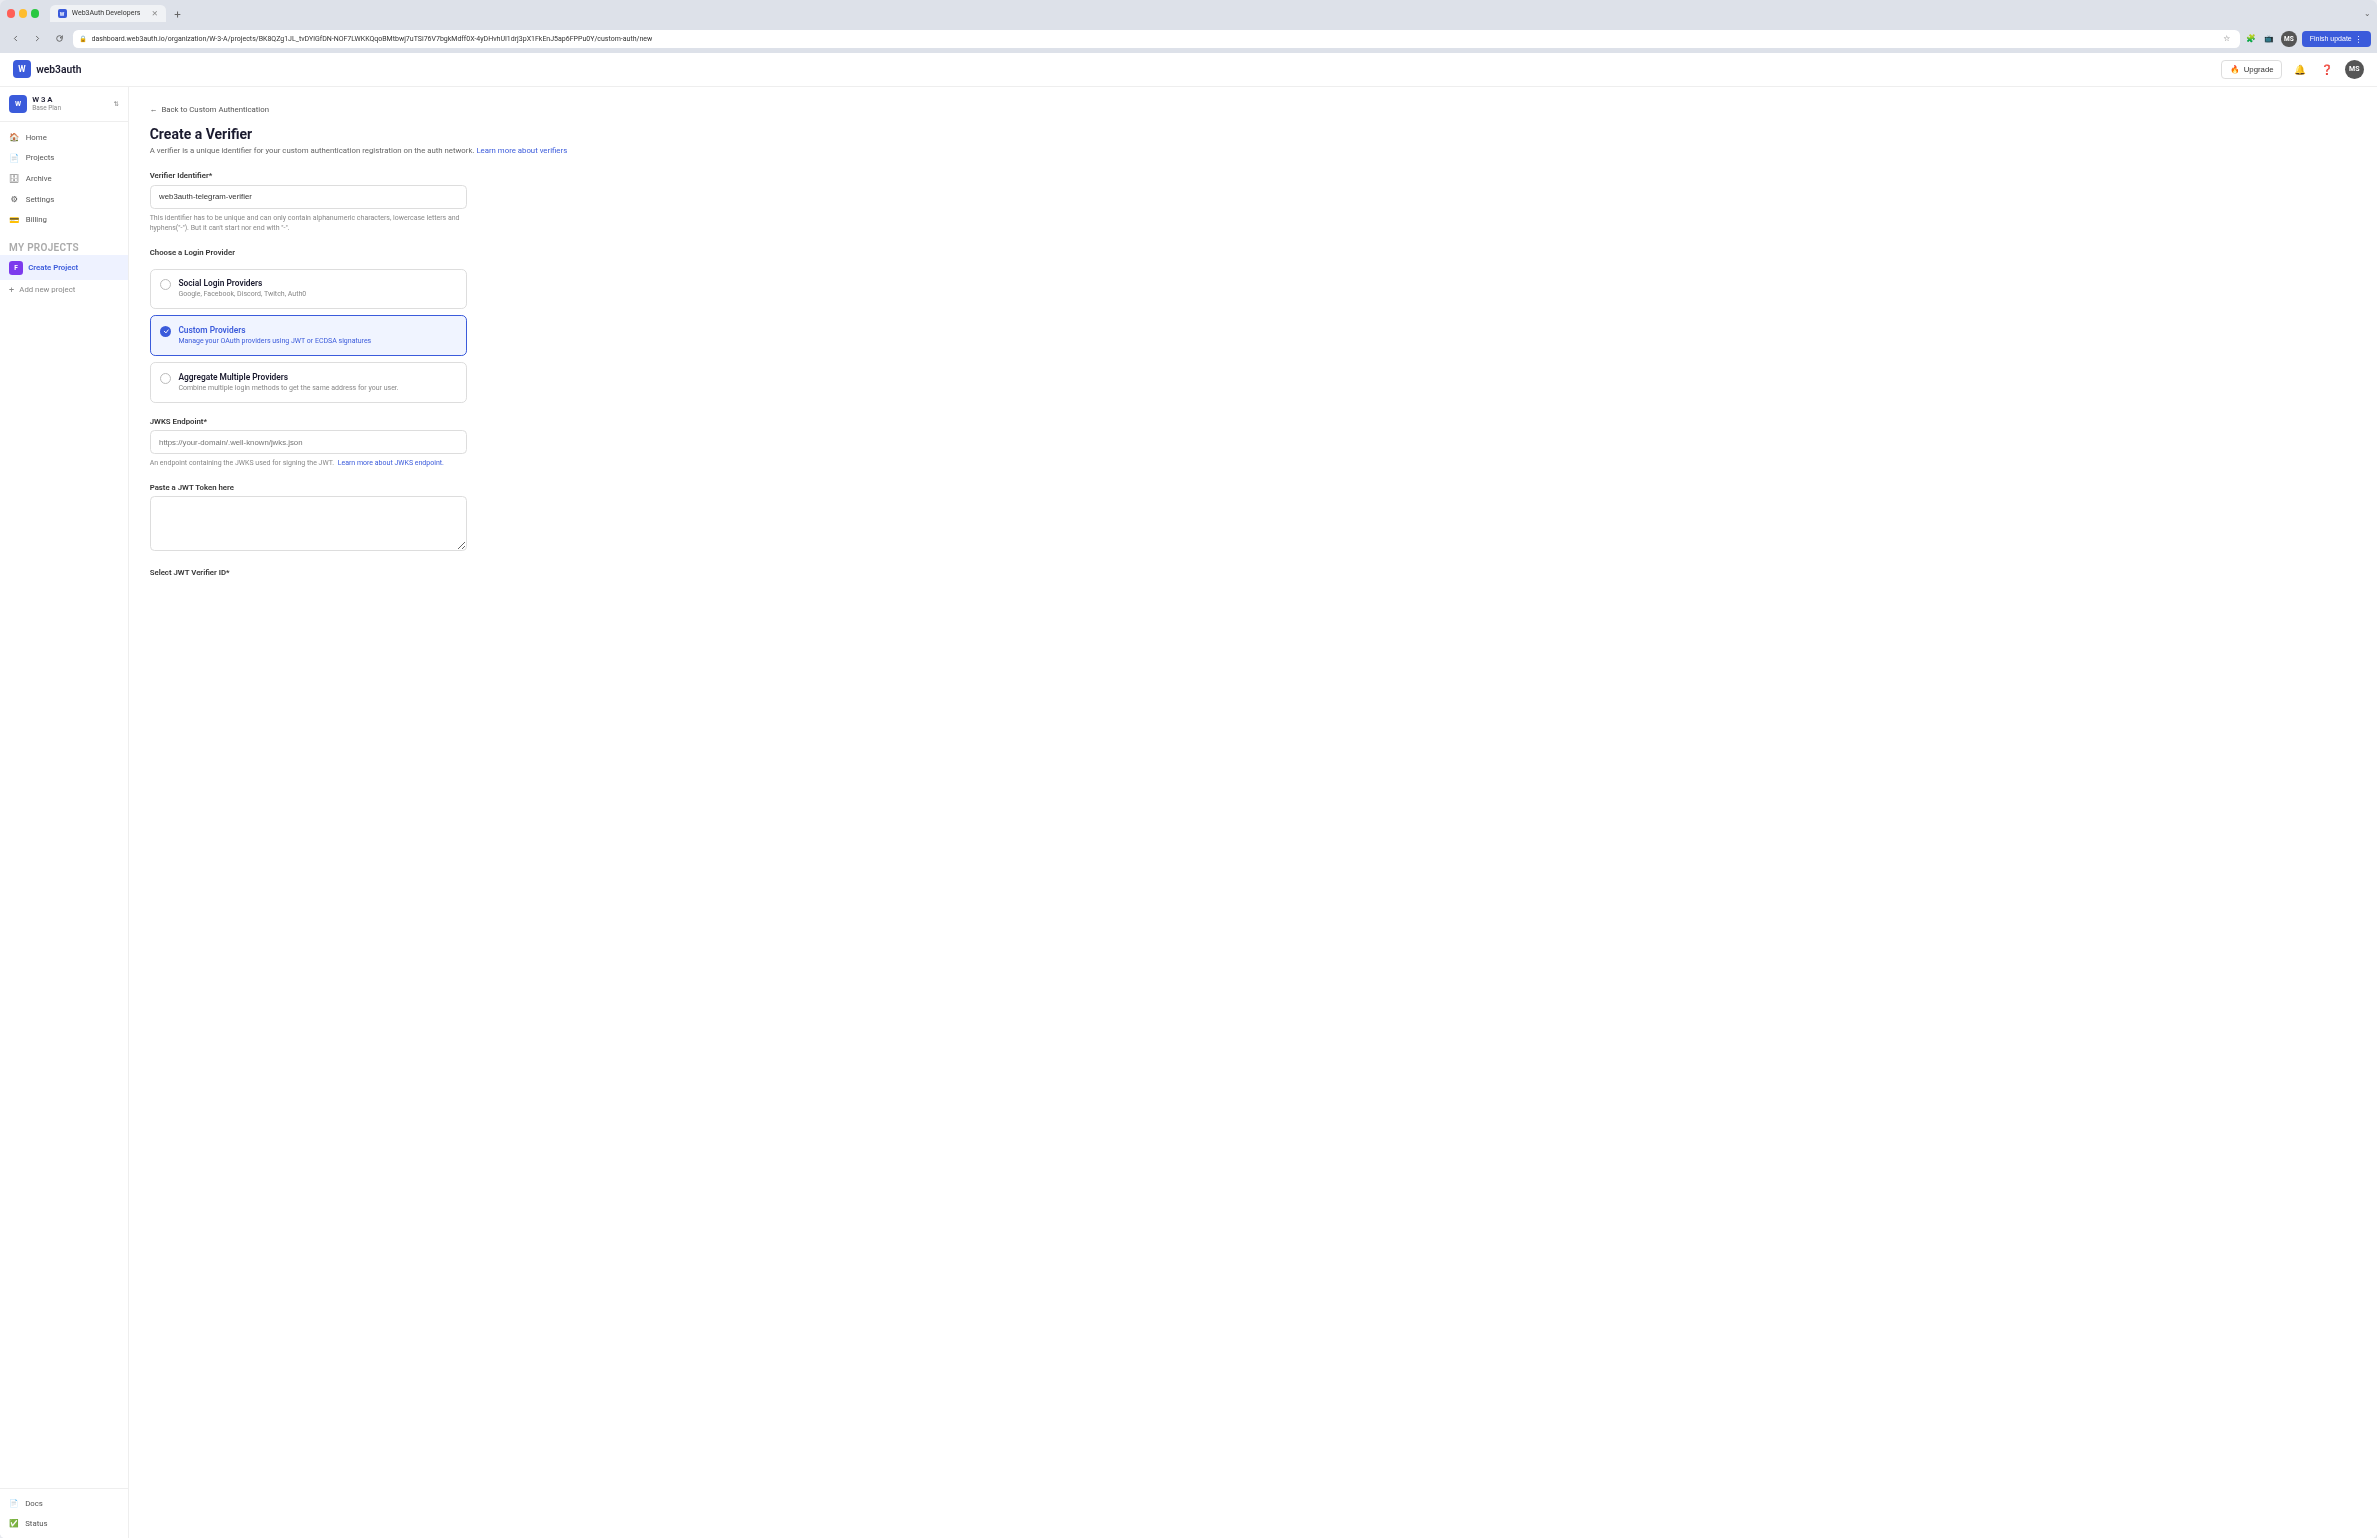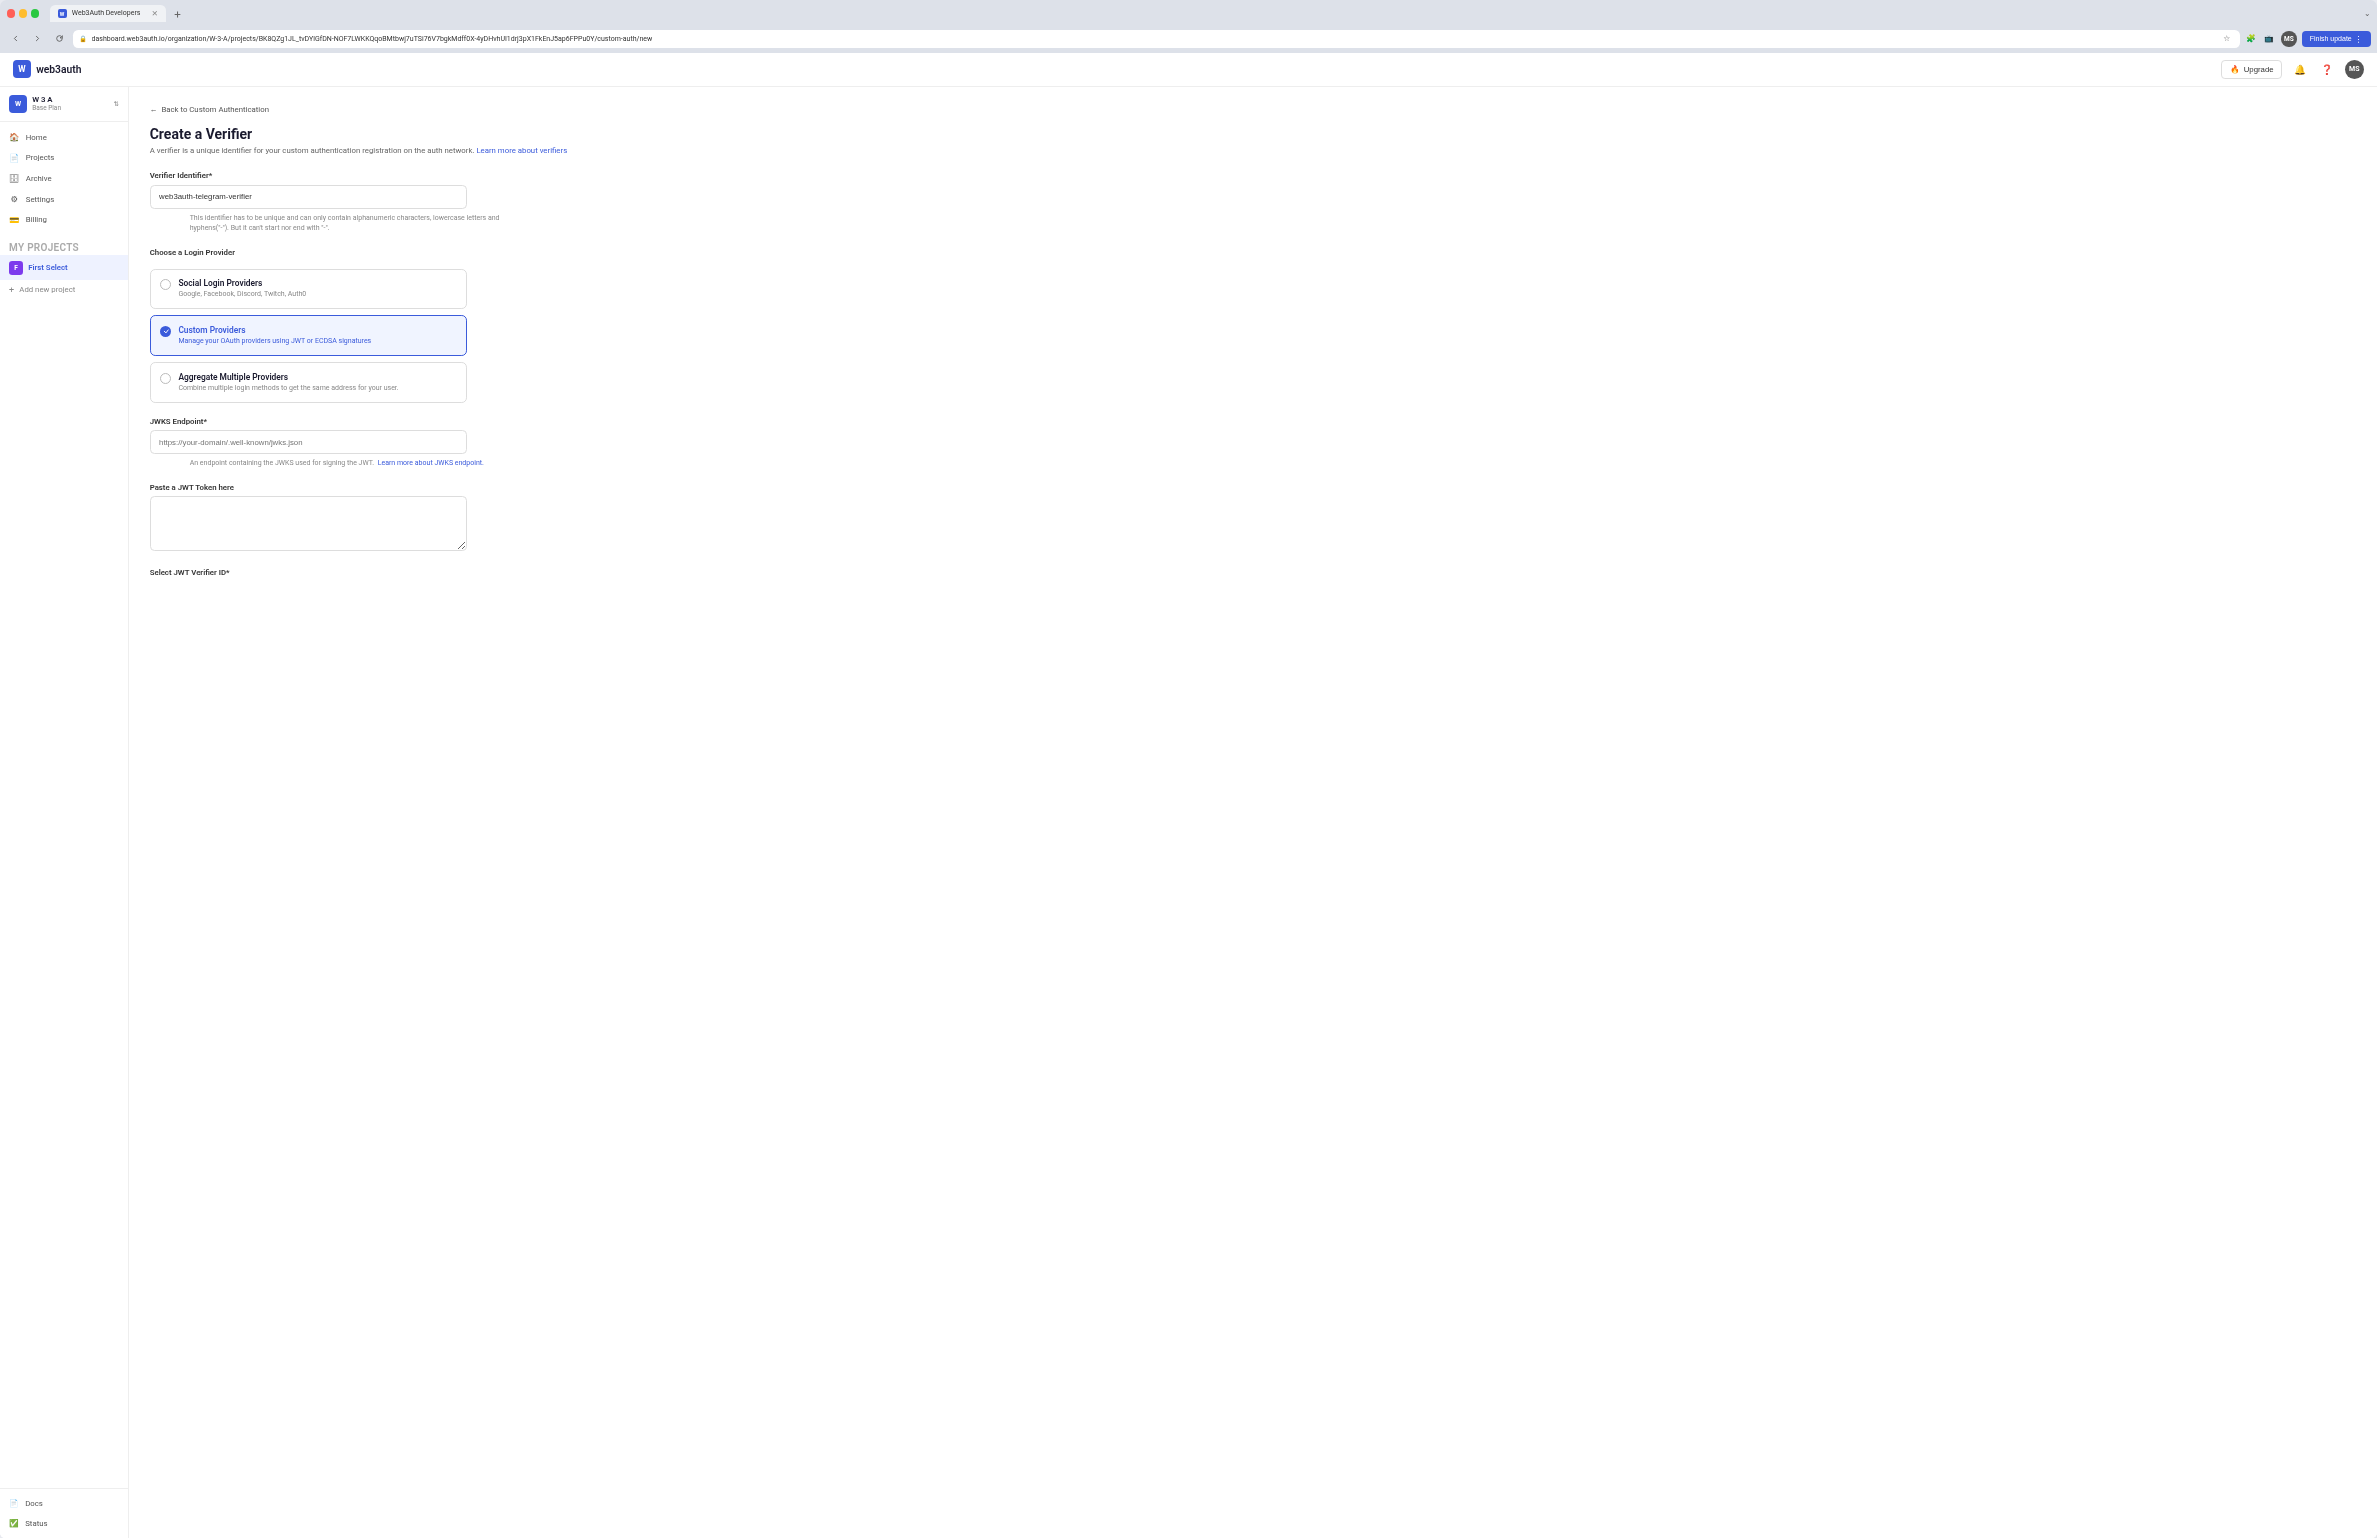--- a/index.html
+++ b/index.html
@@ -74,21 +74,21 @@
     
     .main-content { flex: 1; overflow-y: auto; padding: 18px 20.7px; background: white; }
     .back-link { display: flex; align-items: center; gap: 3.9px; color: #555; font-size: 7.8px; cursor: pointer; margin-bottom: 11.6px; text-decoration: none; }
     .page-title { font-size: 14px; font-weight: 700; color: #1a1a2e; margin-bottom: 3.9px; }
     .page-subtitle { font-size: 7.8px; color: #666; margin-bottom: 14px; line-height: 1.5; }
     .page-subtitle a { color: #3b5bdb; text-decoration: none; }
 
     .form-section { margin-bottom: 14px; }
     .form-label { font-size: 7.8px; font-weight: 600; color: #333; margin-bottom: 4.5px; display: block; }
     .form-input { width: 100%; max-width: 317px; border: 0.6px solid #ddd; border-radius: 4.5px; padding: 6.5px 8.4px; font-size: 7.8px; color: #333; outline: none; background: white; }
-    .form-hint { font-size: 7px; color: #888; margin-top: 3.9px; line-height: 1.5; max-width: 317px; margin-left: 40px; }
+    .form-hint { font-size: 7px; color: #888; margin-top: 3.9px; line-height: 1.5; max-width: 317px; }
 
     
     .provider-cards { display: flex; flex-direction: column; gap: 6.5px; max-width: 317px; margin-top: 12px; }
     .provider-card { border: 0.6px solid #ddd; border-radius: 5.2px; padding: 8.4px 9.7px; display: flex; align-items: flex-start; gap: 7px; cursor: pointer; background: white; }
     .provider-card.selected { border-color: #3b5bdb; background: #f0f4ff; }
     .provider-card .radio-circle { width: 11px; height: 11px; border-radius: 50%; border: 1.3px solid #bbb; margin-top: 1.3px; display: flex; align-items: center; justify-content: center; flex-shrink: 0; }
     .provider-card-info { flex: 1; }
     .provider-card-title { font-size: 8.4px; font-weight: 600; color: #1a1a2e; margin-bottom: 1.9px; }
     .provider-card.selected .provider-card-title { color: #3b5bdb; }
     .provider-card-desc { font-size: 7px; color: #888; line-height: 1.4; }
@@ -227,21 +227,21 @@
           <span>Billing</span>
         </div>
       </div>
 
       <div class="sidebar-section-label">My Projects</div>
 
       <div class="project-item active">
         <div class="project-avatar">
           <span>F</span>
         </div>
-        <span>First Select</span>
+        <span>Create Project</span>
       </div>
 
       <div class="add-project-item">
         <span style="font-size:9px;">+</span>
         <span>Add new project</span>
       </div>
 
       <div class="sidebar-bottom">
         <div class="sidebar-bottom-item">
           <span>📄</span>

